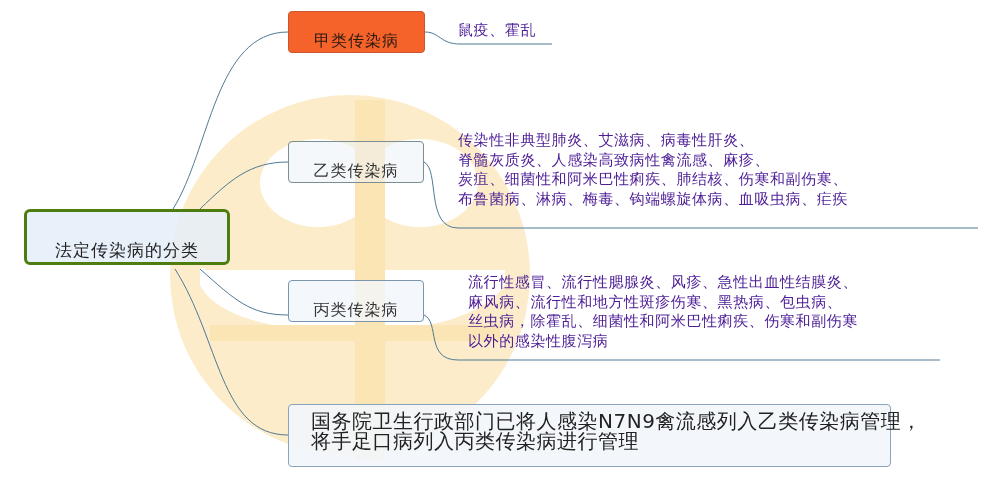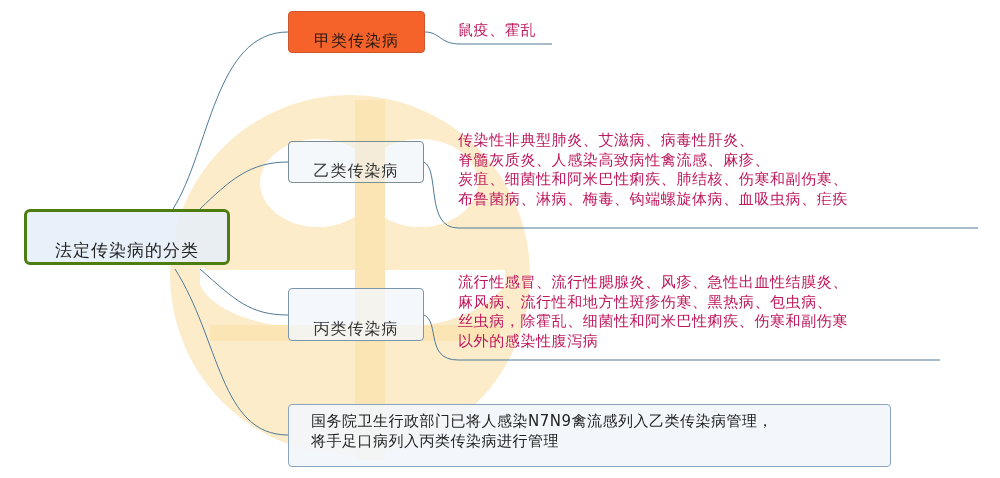--- a/index.html
+++ b/index.html
@@ -7,29 +7,29 @@
          font-family:"DejaVu Sans","Liberation Sans",sans-serif; color:#2b2b2b; }
   .layer { position:absolute; left:0; top:0; width:1000px; height:478px; }
   .node { position:absolute; box-sizing:border-box; display:flex; align-items:flex-end; justify-content:center;
           font-size:16px; letter-spacing:1px; }
   .root { left:24px; top:209px; width:206px; height:56px; background:rgba(228,238,249,0.85);
           border:3px solid #4d7c0f; border-radius:6px; font-size:17px; color:#222; }
   .n-jia { left:288px; top:11px; width:137px; height:42px; background:#f5622a; border:1px solid #c9562c;
            border-radius:4px; color:#2b1a10; }
   .n-yi { left:288px; top:141px; width:136px; height:42px; background:rgba(236,242,248,0.55);
           border:1px solid #7b8f93; border-radius:4px; color:#333; }
-  .n-bing { left:288px; top:288px; width:136px; height:53px; background:rgba(241,246,252,0.8);
+  .n-bing { left:288px; top:280px; width:136px; height:42px; background:rgba(241,246,252,0.8);
             border:1px solid #7b95ad; border-radius:4px; color:#333; }
   .note { left:288px; top:404px; width:603px; height:63px; background:rgba(242,246,251,0.9);
           border:1px solid #8aa4bd; border-radius:4px; justify-content:flex-start; align-items:flex-start;
-          padding:6px 0 0 22px; font-size:15px; line-height:20px; letter-spacing:0.5px; color:#222; flex-direction:column; }
-  .leaf { position:absolute; font-size:15px; line-height:19.5px; color:#be185d; letter-spacing:0.6px; white-space:nowrap; }
+          padding:6px 0 0 22px; font-size:20px; line-height:20px; letter-spacing:0.5px; color:#222; flex-direction:column; }
+  .leaf { position:absolute; font-size:15px; line-height:19.5px; color:#4c1d95; letter-spacing:0.6px; white-space:nowrap; }
   .leaf-jia { left:458px; top:21px; }
   .leaf-yi { left:458px; top:99px;margin-top:32px; }
-  .leaf-bing { left:458px; top:273px; }
+  .leaf-bing { left:468px; top:273px; }
   .leaf div, .note div { white-space:nowrap; }
 </style>
 </head>
 <body>
 
 <svg class="layer" viewBox="0 0 1000 478">
   <g opacity="0.95">
     <circle cx="350" cy="275" r="180" fill="#fcebc8"></circle>
 
     <path d="M245 215 C 255 150, 330 118, 360 118 L 360 215 Z" fill="#ffffff" opacity="0"></path>

